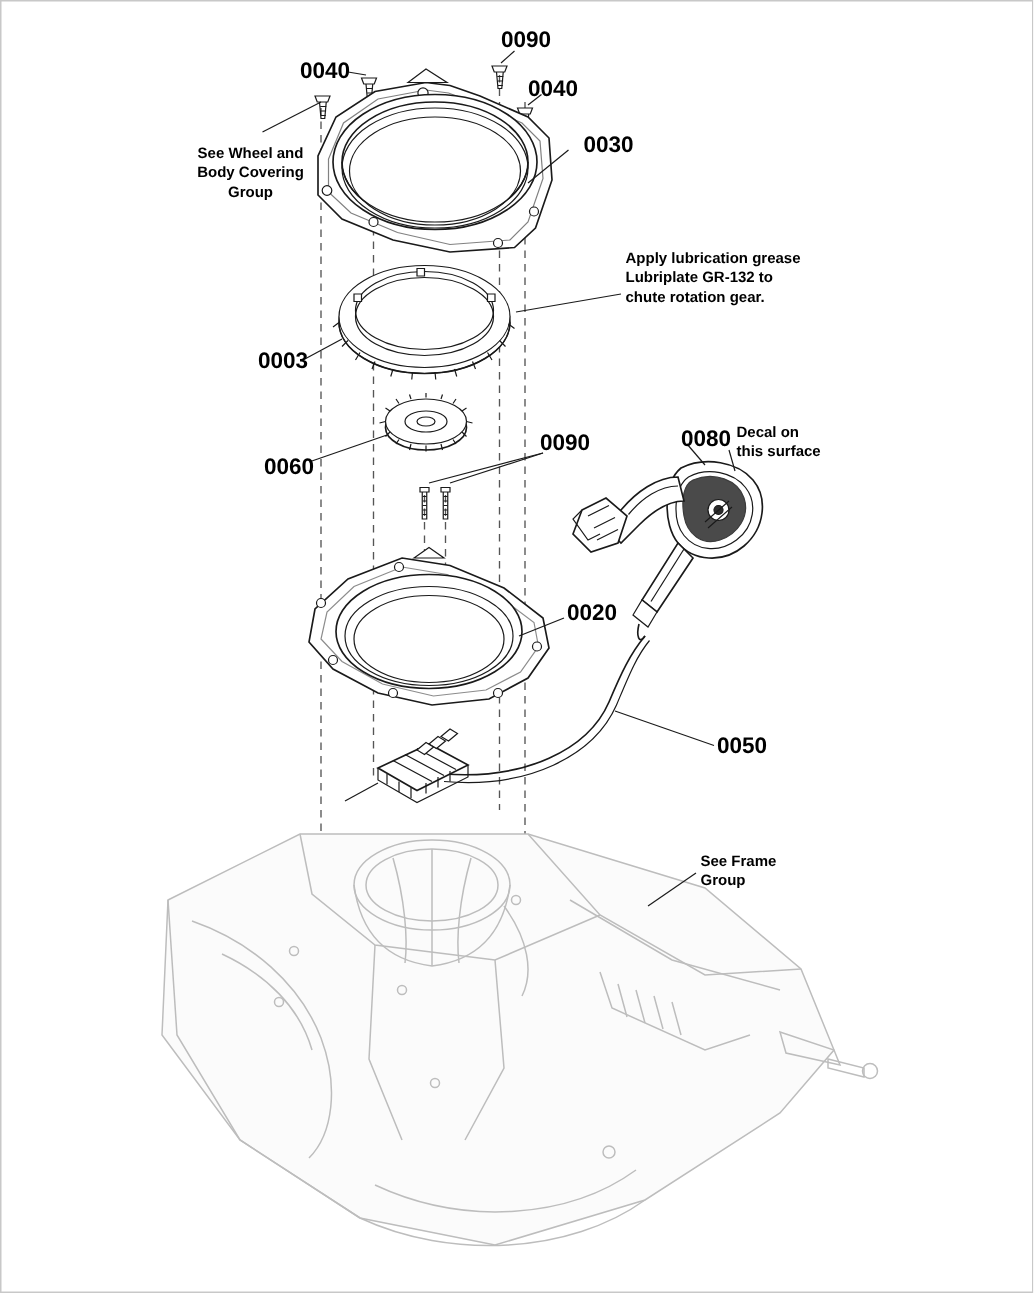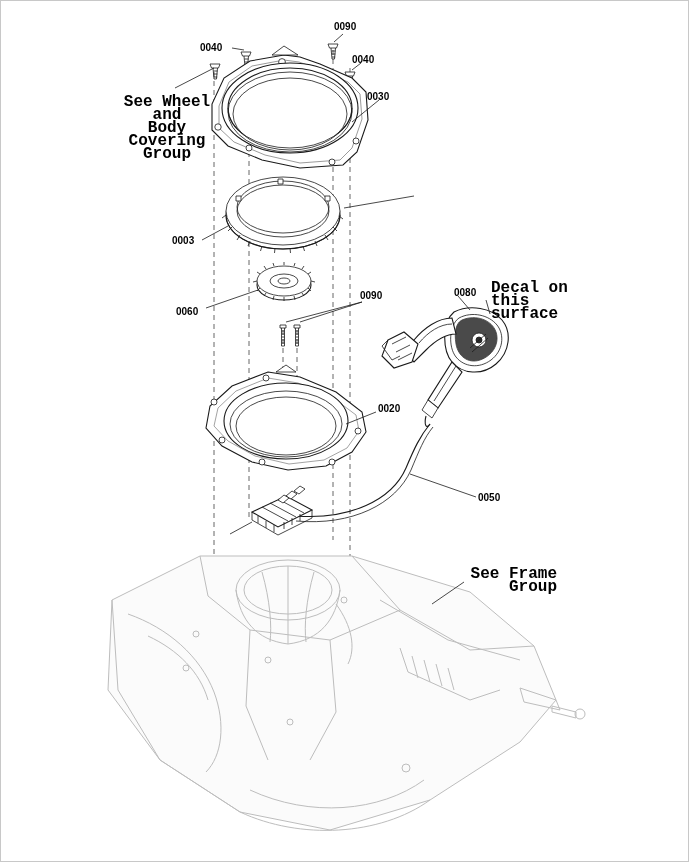--- a/index.html
+++ b/index.html
@@ -20,32 +20,32 @@
   #diagram-svg {
     position: absolute;
     left: 0;
     top: 0;
     width: 689px;
     height: 862px;
   }
   .label {
     position: absolute;
     font-family: "Liberation Sans", sans-serif;
-    font-size: 10px;
+    font-size: 15px;
     font-weight: bold;
     color: #000000;
     line-height: 13px;
     white-space: pre-line;
     letter-spacing: 0px;
   }
   .label.left   { text-align: left; }
   .note {
     position: absolute;
-    font-family: Liberation Mono, monospace;
-    font-size: 16px;
+    font-family: Liberation Sans, sans-serif;
+    font-size: 10px;
     font-weight: bold;
     color: #000000;
     line-height: 13px;
     white-space: pre-line;
   }
   .border-frame {
     position: absolute;
     left: 0; top: 0;
     width: 687px;
     height: 860px;
@@ -297,30 +297,33 @@
 
       <path class="lead" d="M476 497 L410 474"></path>
 
       <path class="lead" d="M464 582 L432 604"></path>
     </g>
   </svg>
 
   <div class="label left" style="left:334px; top:20px;">0090</div>
   <div class="label left" style="left:200px; top:41px;">0040</div>
   <div class="label left" style="left:352px; top:53px;">0040</div>
-  <div class="label left" style="left:367px; top:90px;">0030</div>
+  <div class="label left" style="left:389px; top:90px;">0030</div>
   <div class="label left" style="left:172px; top:234px;">0003</div>
   <div class="label left" style="left:176px; top:305px;">0060</div>
   <div class="label left" style="left:360px; top:289px;">0090</div>
   <div class="label left" style="left:430px; top:286px;margin-left:24px;">0080</div>
   <div class="label left" style="left:378px; top:402px;">0020</div>
   <div class="label left" style="left:478px; top:491px;">0050</div>
 
   <div class="note" style="left:107px; top:96px; width:120px; text-align:center;">See Wheel and
 Body Covering
 Group</div>
+  <div class="note" style="left:417px; top:166px; width:170px; text-align:left;">Apply lubrication grease
+Lubriplate GR-132 to
+chute rotation gear.</div>
   <div class="note" style="left:470px; top:282px; width:90px; text-align:left;margin-left:21px;">Decal on
 this surface</div>
-  <div class="note" style="left:467px; top:568px; width:90px; text-align:right;">See Frame
+  <div class="note" style="left:467px; top:568px; width:90px; text-align:left;">See Frame
 Group</div>
 
   <div class="border-frame"></div>
 </div>
 
 </body></html>

